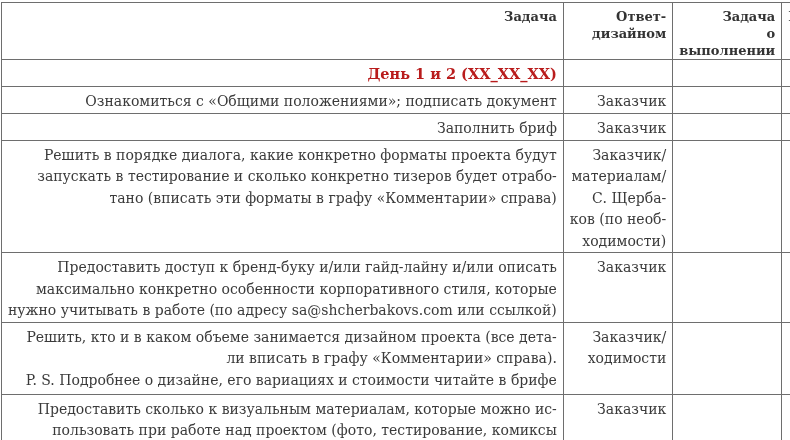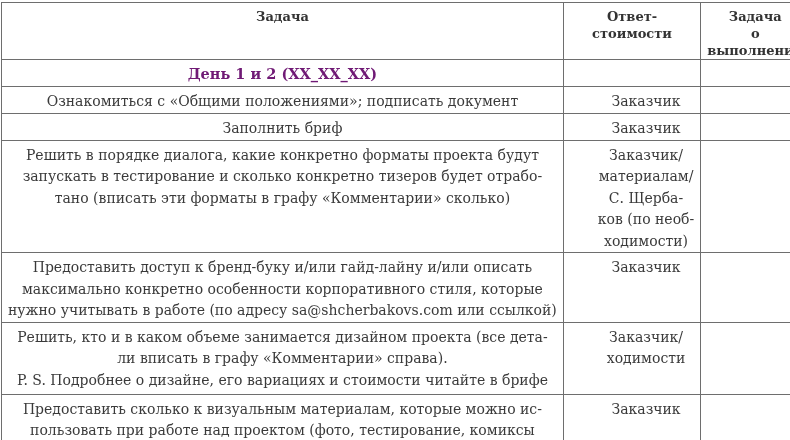--- a/index.html
+++ b/index.html
@@ -9,32 +9,32 @@
     border-collapse:collapse; table-layout:fixed;
     font-family:"DejaVu Serif","Liberation Serif",serif;
     color:#3a3a3a;
   }
   .tbl td, .tbl th {
     border:1px solid #6e6e6e;
     vertical-align:top;
     padding:0 6px;
     font-size:14px;
     line-height:21.5px;
-    text-align:center;
+    text-align:right;
     overflow:hidden;
   }
   .tbl th {
     font-weight:bold; font-size:13px; line-height:17px;
     padding-top:5px; color:#333;
   }
   .tbl th.c1 { padding-top:5px; }
-  .tbl td.day { font-weight:bold; font-size:14.5px; padding-top:3px; color:#701a75; }
+  .tbl td.day { font-weight:bold; font-size:14.5px; padding-top:3px; color:#b91c1c; }
   .tbl td { padding-top:4px; }
   .tbl td .ln { display:block; white-space:nowrap; }
-  .resp .ln { white-space:nowrap;margin-left:28px; }
+  .resp .ln { white-space:nowrap; }
   .tbl col.c1 { width:510px; }
   .tbl col.c2 { width:102px; }
   .tbl col.c3 { width:102px; }
   .tbl col.c4 { width:73px; }
   tr.h-head { height:38px; }
   tr.h-day  { height:27px; }
   tr.h-r1   { height:27px; }
   tr.h-r2   { height:24px; }
   tr.h-r3   { height:102px; }
   tr.h-r4   { height:69px; }
@@ -51,21 +51,21 @@
       <col class="c3">
       <col class="c4">
   </colgroup>
   <tbody>
       <tr class="h-head">
     <th class="c1">
       <span class="ln">Задача</span>
     </th>
     <th>
       <span class="ln" style="display:block">Ответ-</span>
-      <span class="ln" style="display:block">стоимости</span>
+      <span class="ln" style="display:block">дизайном</span>
     </th>
     <th>
       <span class="ln" style="display:block">Задача</span>
       <span class="ln" style="display:block">о выполнении</span>
     </th>
     <th>
       <span class="ln" style="display:block">Коммен-</span>
       <span class="ln" style="display:block">тарии</span>
     </th>
   </tr>
@@ -96,21 +96,21 @@
       <span class="ln">Заказчик</span>
     </td>
     <td></td>
     <td></td>
   </tr>
 
   <tr class="h-r3">
     <td>
       <span class="ln">Решить в порядке диалога, какие конкретно форматы проекта будут</span>
       <span class="ln">запускать в тестирование и сколько конкретно тизеров будет отрабо-</span>
-      <span class="ln">тано (вписать эти форматы в графу «Комментарии» сколько)</span>
+      <span class="ln">тано (вписать эти форматы в графу «Комментарии» справа)</span>
     </td>
     <td class="resp">
       <span class="ln">Заказчик/</span>
       <span class="ln">материалам/</span>
       <span class="ln">С.  Щерба-</span>
       <span class="ln">ков (по необ-</span>
       <span class="ln">ходимости)</span>
     </td>
     <td></td>
     <td></td>

